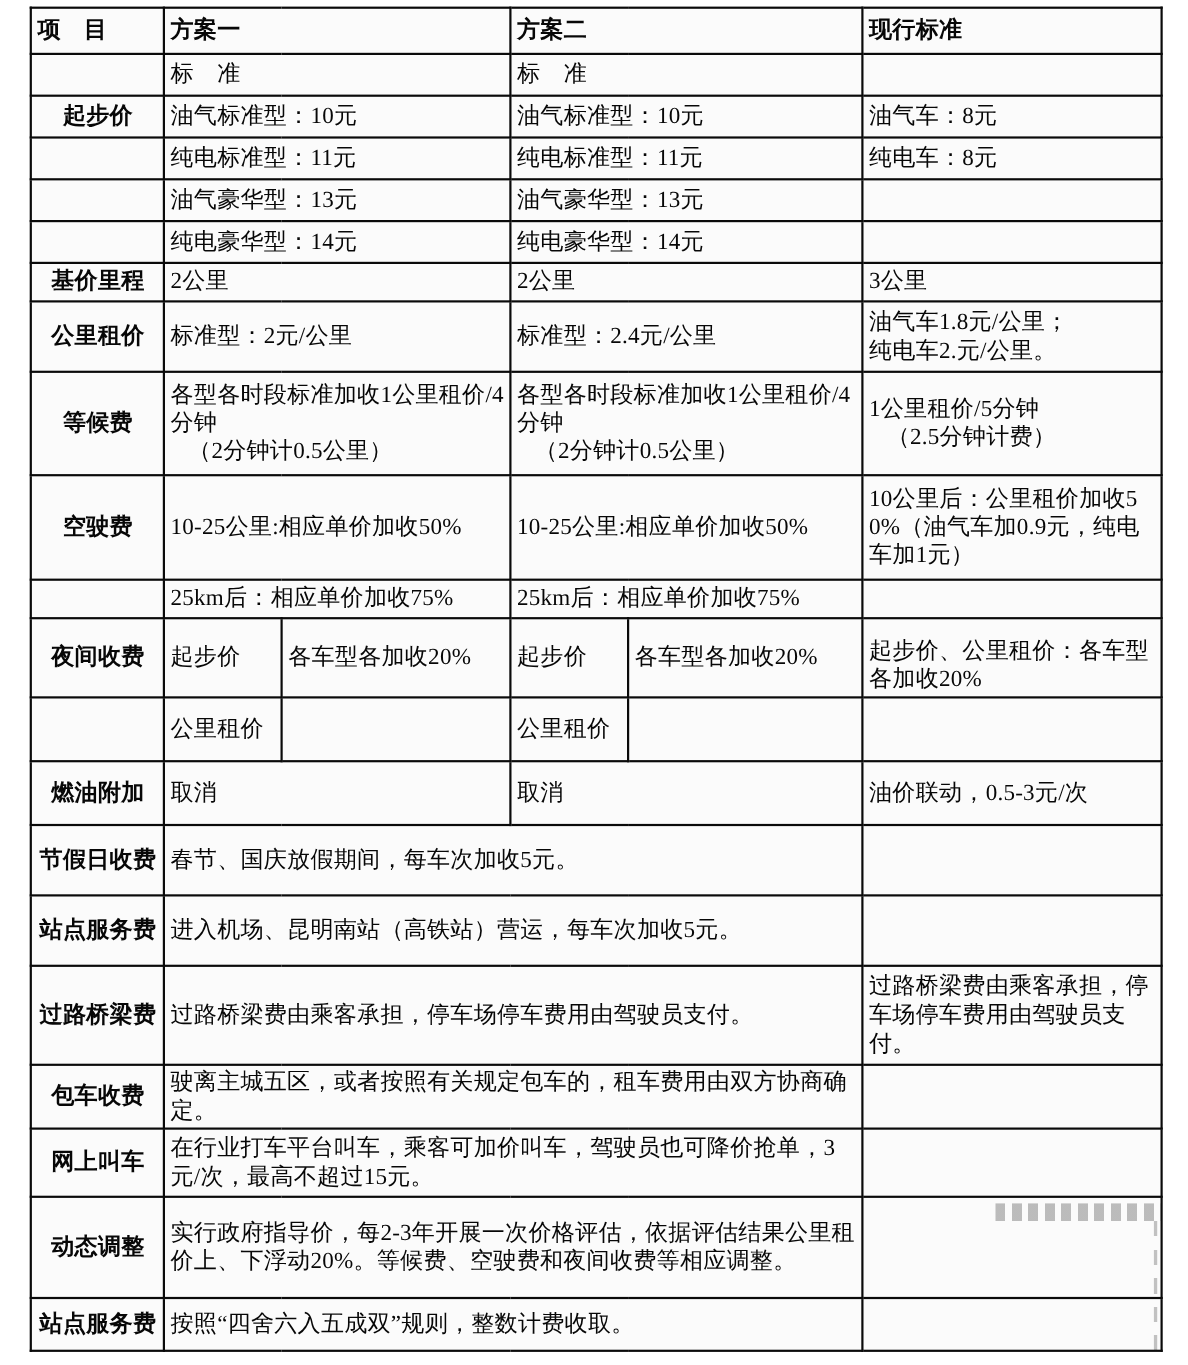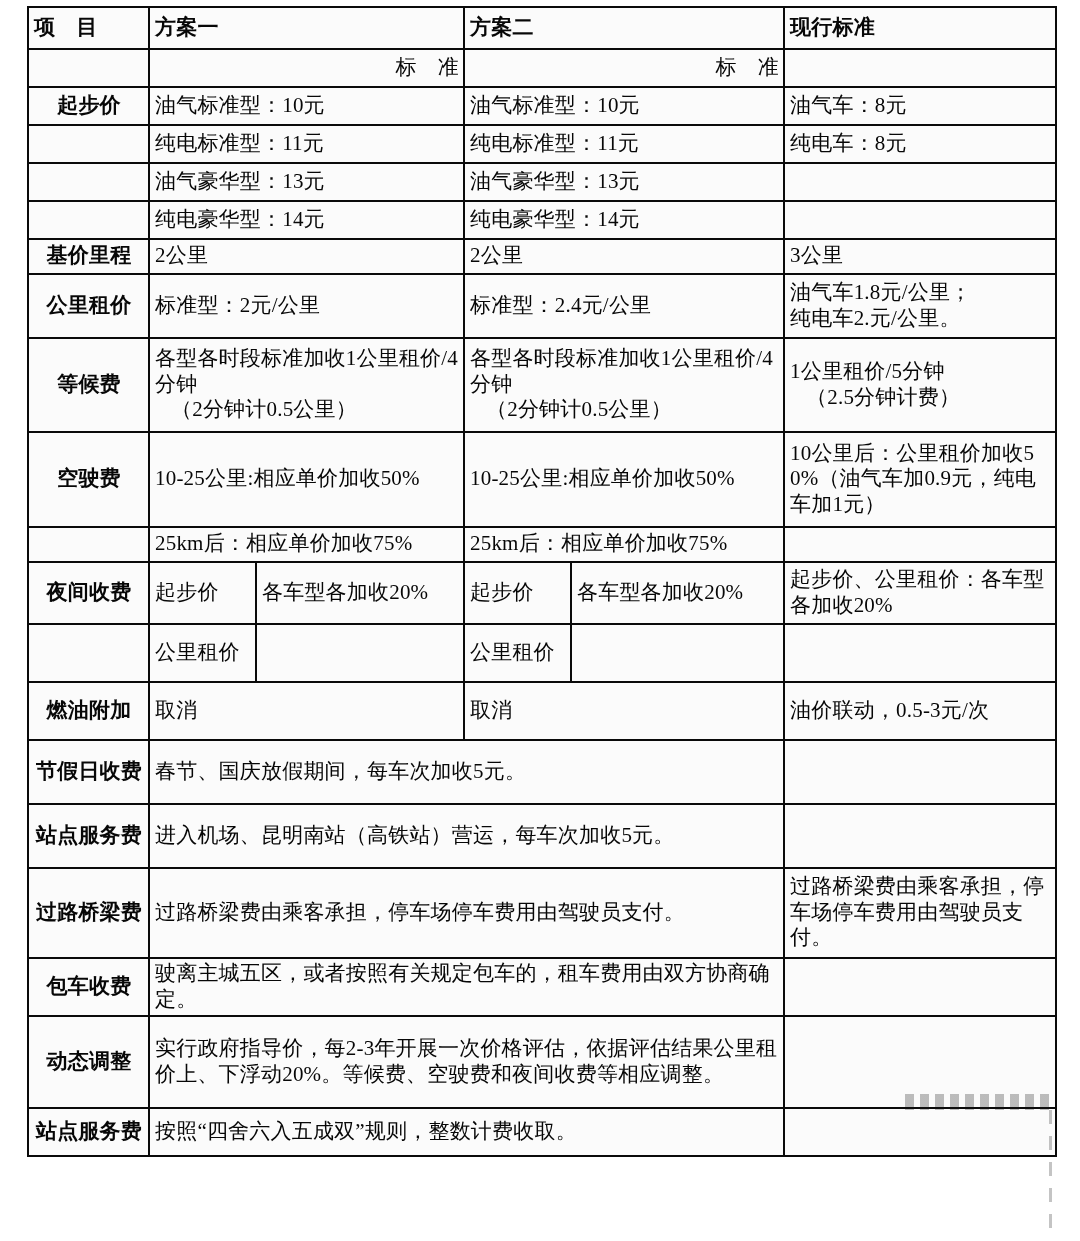--- a/index.html
+++ b/index.html
@@ -41,21 +41,21 @@
     letter-spacing: 0.2px;
     word-break: break-all;
   }
   td.lbl {
     text-align: center;
     font-weight: 700;
     padding-left: 2px;
     padding-right: 2px;
   }
   td.ctr {
-    text-align: right;
+    text-align: left;
   }
   td.blank {
     background: #fbfbfb;
   }
   td.hdr {
     text-align: left;
     font-weight: 700;
     font-size: 23px;
   }
   .ind {
@@ -184,21 +184,21 @@
         <td colspan="2">25km后：相应单价加收75%</td>
         <td class="blank"></td>
       </tr>
 
       <tr style="height:62px">
         <td class="lbl">夜间收费</td>
         <td>起步价</td>
         <td>各车型各加收20%</td>
         <td>起步价</td>
         <td>各车型各加收20%</td>
-        <td style="vertical-align:top;padding-top:4px">起步价、公里租价：各车型各加收20%</td>
+        <td style="vertical-align:top;padding-top:16px">起步价、公里租价：各车型各加收20%</td>
       </tr>
       <tr style="height:58px">
         <td class="blank"></td>
         <td>公里租价</td>
         <td></td>
         <td>公里租价</td>
         <td></td>
         <td class="blank"></td>
       </tr>
 
@@ -226,20 +226,25 @@
         <td colspan="4">过路桥梁费由乘客承担，停车场停车费用由驾驶员支付。</td>
         <td style="vertical-align:middle">过路桥梁费由乘客承担，停车场停车费用由驾驶员支付。</td>
       </tr>
 
       <tr style="height:48px">
         <td class="lbl">包车收费</td>
         <td colspan="4">驶离主城五区，或者按照有关规定包车的，租车费用由双方协商确定。</td>
         <td class="blank"></td>
       </tr>
 
+      <tr style="height:62px">
+        <td class="lbl">网上叫车</td>
+        <td colspan="4">在行业打车平台叫车，乘客可加价叫车，驾驶员也可降价抢单，3元/次，最高不超过15元。</td>
+        <td class="blank"></td>
+      </tr>
 
       <tr style="height:92px">
         <td class="lbl">动态调整</td>
         <td colspan="4">实行政府指导价，每2-3年开展一次价格评估，依据评估结果公里租价上、下浮动20%。等候费、空驶费和夜间收费等相应调整。</td>
         <td class="blank"></td>
       </tr>
 
       <tr style="height:48px">
         <td class="lbl">站点服务费</td>
         <td colspan="4">按照“四舍六入五成双”规则，整数计费收取。</td>

